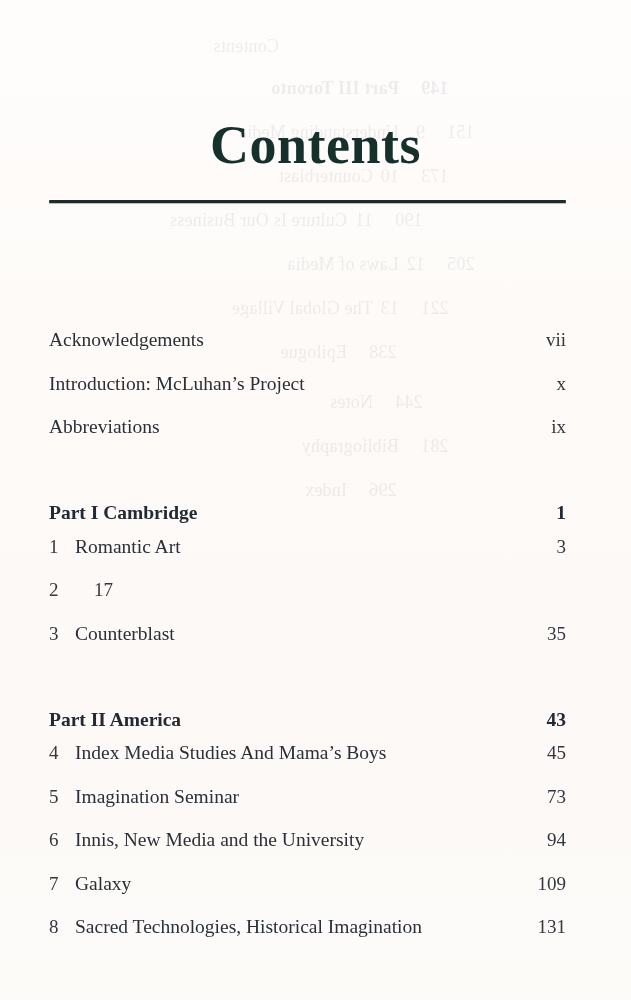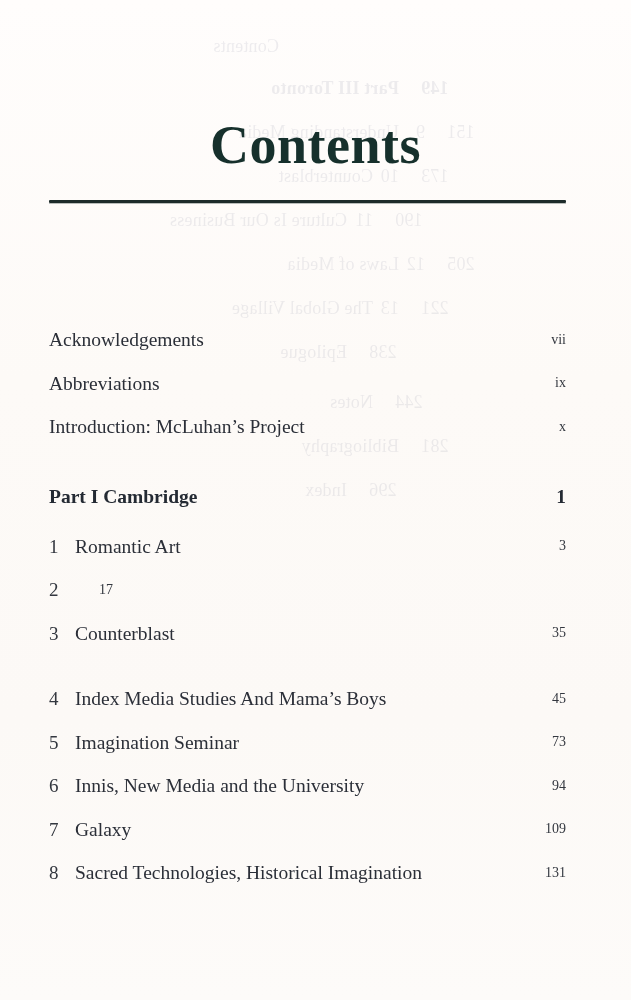--- a/index.html
+++ b/index.html
@@ -131,35 +131,35 @@
   .toc-row .label {
     flex: 1 1 auto;
     white-space: nowrap;
     padding-right: 12px;
   }
 
   .toc-row .page-no {
     flex: 0 0 auto;
     min-width: 38px;
     text-align: right;
-    font-size: 14px;
+    font-size: 19px;
     color: #33373f;
   }
 
   
   .toc-row.front .label {
     padding-left: 0;
   }
 
   
   .toc-row.part {
     font-weight: bold;
     color: #242a33;
     height: 52px;
-    align-items: center;
+    align-items: flex-end;
     padding-bottom: 2px;
     gap: 29px;
   }
   .toc-row.part .label,
   .toc-row.part .page-no {
     font-weight: bold;
     color: #242a33;
   }
   .toc-row.part .label { font-size: 19.5px; }
   .toc-row.part .page-no { font-size: 19.5px; }
@@ -231,26 +231,26 @@
   </div>
 
   <div class="rule"></div>
 
   <div class="toc">
       <div class="toc-row front">
         <span class="label">Acknowledgements</span>
         <span class="page-no">vii</span>
       </div>
       <div class="toc-row front">
+        <span class="label">Introduction: McLuhan’s Project</span>
+        <span class="page-no">x</span>
+      </div>
+      <div class="toc-row front">
         <span class="label">Abbreviations</span>
         <span class="page-no">ix</span>
-      </div>
-      <div class="toc-row front">
-        <span class="label">Introduction: McLuhan’s Project</span>
-        <span class="page-no">x</span>
       </div>
       <div class="spacer-before-part"></div>
       <div class="toc-row part">
         <span class="label">Part I Cambridge</span>
         <span class="page-no">1</span>
       </div>
       <div class="toc-row">
         <span class="num">1</span>
         <span class="label">Romantic Art</span>
         <span class="page-no">3</span>
@@ -258,20 +258,24 @@
       <div class="toc-row">
         <span class="num">2</span>
         <span class="page-no">17</span>
       </div>
       <div class="toc-row">
         <span class="num">3</span>
         <span class="label">Counterblast</span>
         <span class="page-no">35</span>
       </div>
       <div class="spacer-before-part"></div>
+      <div class="toc-row part">
+        <span class="label">Part II America</span>
+        <span class="page-no">43</span>
+      </div>
       <div class="toc-row">
         <span class="num">4</span>
         <span class="label">Index Media Studies And Mama’s Boys</span>
         <span class="page-no">45</span>
       </div>
       <div class="toc-row">
         <span class="num">5</span>
         <span class="label">Imagination Seminar</span>
         <span class="page-no">73</span>
       </div>

